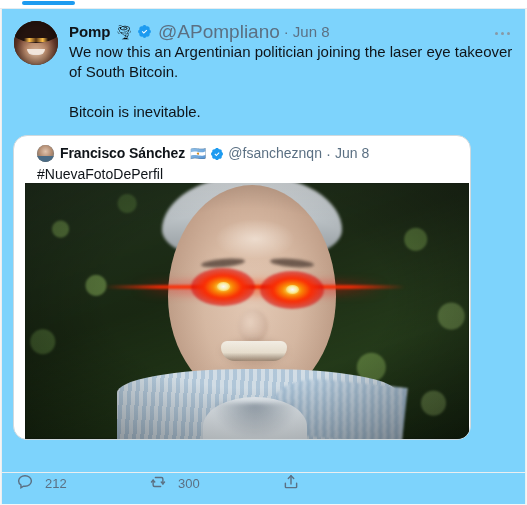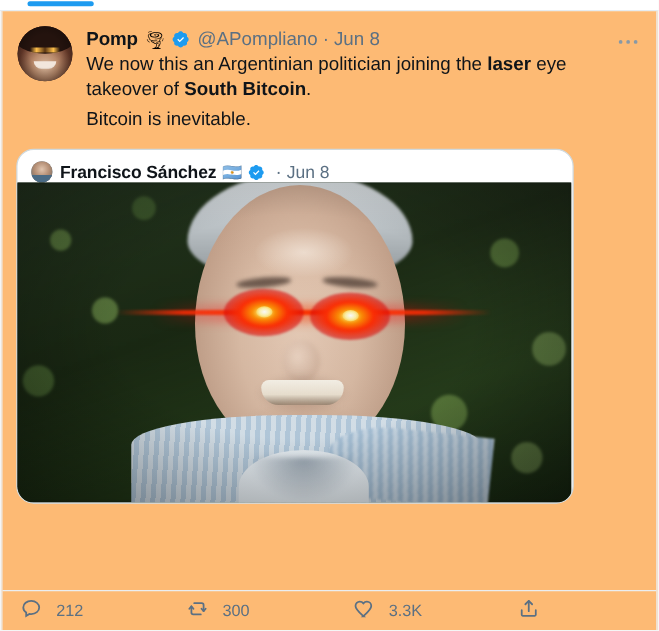--- a/index.html
+++ b/index.html
@@ -49,21 +49,21 @@
     background: #e6ecf0;
   }
 
   
   .tweet-card {
     position: absolute;
     left: 1px;
     top: 9px;
     width: 525px;
     height: 495px;
-    background: #fdba74;
+    background: #7dd3fc;
     border-left: 1px solid #ebeef0;
     border-right: 1px solid #ebeef0;
     box-sizing: border-box;
   }
 
   .tweet-inner {
     position: relative;
     padding: 12px 12px 0 12px;
   }
 
@@ -141,21 +141,21 @@
     line-height: 1;
   }
   .verified {
     display: inline-block;
     width: 15px;
     height: 15px;
     margin: 0 4px 0 1px;
     flex: 0 0 auto;
   }
   .handle {
-    font-size: 15px;
+    font-size: 19px;
     color: #5b7083;
     margin-left: 2px;
   }
   .dot-sep {
     font-size: 15px;
     color: #5b7083;
     margin: 0 4px;
   }
   .date {
     font-size: 15px;
@@ -180,31 +180,32 @@
     display: block;
   }
 
   .tweet-body {
     font-size: 15px;
     line-height: 20px;
     color: #0f1419;
     margin-top: 1px;
     white-space: pre-wrap;
   }
-  .tweet-body b { font-weight: bold; text-align: center; }
-  .tweet-body .para2 { display: block; margin-top: 4px; }
+  .tweet-body b { font-weight: normal; text-align: center; }
+  .tweet-body .para2 { display: block; margin-top: 20px; }
 
   
   .quote-card {
     margin: 13px 13px 0 -1px;
     width: 444px;
     border: 1px solid #cfd9de;
     border-radius: 14px;
     overflow: hidden;
     background: #fff;
+    padding-left: 12px;
   }
   .quote-head {
     padding: 9px 11px 0 11px;
   }
   .q-name-line {
     display: flex;
     align-items: center;
     white-space: nowrap;
     line-height: 17px;
   }
@@ -450,21 +451,21 @@
 
   
   .actions {
     position: absolute;
     left: 0;
     top: 463px;
     width: 523px;
     height: 32px;
     border-top: 1px solid #ebeef0;
     display: flex;
-    align-items: center;
+    align-items: flex-start;
     padding-left: 14px;
     box-sizing: border-box;
   }
   .action {
     display: flex;
     align-items: center;
     color: #5b7083;
     font-size: 13px;
   }
   .action .lbl { margin-left: 11px; }
@@ -529,25 +530,27 @@
               <span class="qa-shirt"></span>
             </span>
             <span class="q-name">Francisco Sánchez</span>
             <span class="q-flag">🇦🇷</span>
             <span class="q-verified">
               <svg viewBox="0 0 24 24" width="14" height="14" aria-hidden="true">
                 <path fill="#1d9bf0" d="M22.25 12c0-1.43-.88-2.67-2.19-3.34.46-1.39.2-2.9-.81-3.91s-2.52-1.27-3.91-.81C14.67 2.63 13.43 1.75 12 1.75s-2.67.88-3.34 2.19c-1.39-.46-2.9-.2-3.91.81s-1.27 2.52-.81 3.91C2.63 9.33 1.75 10.57 1.75 12s.88 2.67 2.19 3.34c-.46 1.39-.2 2.9.81 3.91s2.52 1.27 3.91.81c.67 1.31 1.91 2.19 3.34 2.19s2.67-.88 3.34-2.19c1.39.46 2.9.2 3.91-.81s1.27-2.52.81-3.91c1.31-.67 2.19-1.91 2.19-3.34z"></path>
                 <path fill="#fff" d="M10.87 15.67l-3.2-3.2 1.16-1.16 2.04 2.04 4.3-4.3 1.16 1.17-5.46 5.45z"></path>
               </svg>
             </span>
+            <span class="q-handle">@fsancheznqn</span>
             <span class="dot-sep">·</span>
             <span class="q-date">Jun 8</span>
           </div>
         </div>
 
+        <div class="q-text">#NuevaFotoDePerfil</div>
 
         <div class="q-photo">
           <div class="ph-foliage"></div>
           <div class="ph-hair"></div>
           <div class="ph-head"></div>
           <div class="ph-forehead-gloss"></div>
           <div class="ph-brow-l"></div>
           <div class="ph-brow-r"></div>
           <div class="ph-nose"></div>
           <div class="ph-mouthshadow"></div>
@@ -588,28 +591,20 @@
               <path d="M5.5 9.5V16a2 2 0 0 0 2 2h8"></path>
               <path d="M5.5 9.5L3.3 12M5.5 9.5l2.2 2.5"></path>
               <path d="M18.5 14.5V8a2 2 0 0 0-2-2h-8"></path>
               <path d="M18.5 14.5l2.2-2.5M18.5 14.5l-2.2-2.5"></path>
             </g>
           </svg>
         </span>
         <span class="lbl">300</span>
       </div>
 
-      <div class="action a-like">
-        <span>
-          <svg viewBox="0 0 24 24" width="18" height="18" aria-hidden="true">
-            <path fill="none" stroke="#5b7083" stroke-width="1.9" d="M12 20.2l-1.3-1.2C6 14.8 3.2 12.2 3.2 9c0-2.6 2-4.6 4.6-4.6 1.5 0 2.9.7 3.8 1.8.9-1.1 2.3-1.8 3.8-1.8 2.6 0 4.6 2 4.6 4.6 0 3.2-2.8 5.8-7.5 10l-1.3 1.2z"></path>
-          </svg>
-        </span>
-        <span class="lbl">3.3K</span>
-      </div>
 
       <div class="action a-share">
         <span>
           <svg viewBox="0 0 24 24" width="18" height="18" aria-hidden="true">
             <g fill="none" stroke="#5b7083" stroke-width="1.9" stroke-linecap="round" stroke-linejoin="round">
               <path d="M4.5 13.5v5a1 1 0 0 0 1 1h13a1 1 0 0 0 1-1v-5"></path>
               <path d="M12 3.6v11"></path>
               <path d="M8.4 7.2L12 3.6l3.6 3.6"></path>
             </g>
           </svg>

